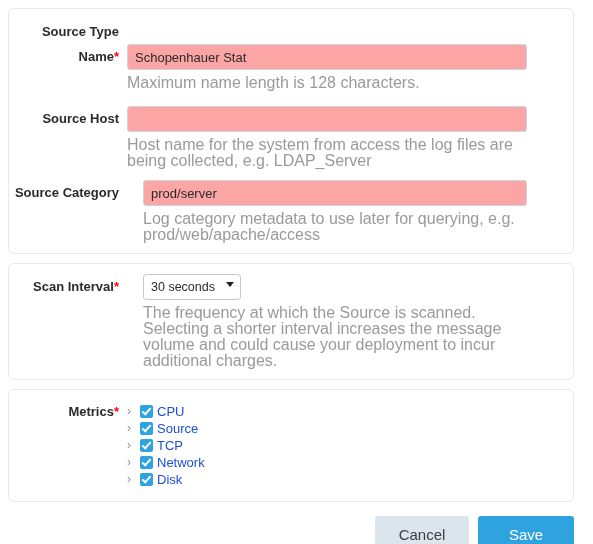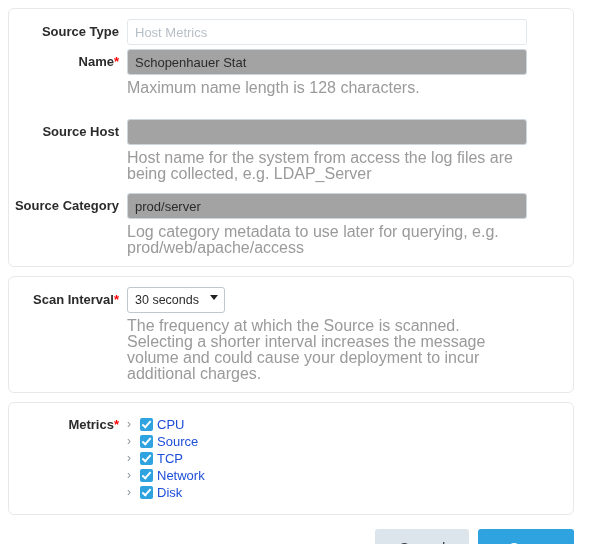--- a/index.html
+++ b/index.html
@@ -29,21 +29,21 @@
     box-sizing: border-box;
     margin-bottom: 9px;
     padding: 10px 0 10px 0;
   }
   .form-row {
     display: flex;
     align-items: flex-start;
     padding: 0 0 0 0;
     margin-bottom: 4px;
   }
-  .form-row:last-child { margin-bottom: 0; }
+  .form-row:last-child { margin-bottom: 0; gap: 16px; }
   .label-col {
     width: 118px;
     min-width: 118px;
     text-align: right;
     font-weight: bold;
     font-size: 13px;
     color: #2b2b2b;
     padding-top: 5px;
     padding-right: 8px;
     box-sizing: border-box;
@@ -58,21 +58,21 @@
     min-width: 0;
     padding-right: 46px;
   }
   .txt-input {
     display: block;
     width: 100%;
     height: 26px;
     box-sizing: border-box;
     border: 1px solid #ccd5dd;
     border-radius: 3px;
-    background: #a3a3a3;
+    background: #fca5a5;
     font-family: "Liberation Sans", sans-serif;
     font-size: 13px;
     color: #2b2b2b;
     padding: 3px 7px;
     outline: none;
   }
   .txt-input.disabled {
     background: #ffffff;
     border-color: #e3e8ec;
     color: #b7bfc6;
@@ -210,35 +210,32 @@
 </style>
 </head>
 <body>
 
 <div class="page">
 
   <div class="panel">
 
     <div class="form-row">
       <div class="label-col"><span>Source Type</span></div>
-      <div class="field-col">
-        <input class="txt-input disabled" type="text" disabled="" placeholder="Host Metrics" style="">
-      </div>
     </div>
 
     <div class="form-row">
       <div class="label-col"><span>Name</span><span class="req">*</span></div>
       <div class="field-col">
         <input class="txt-input" type="text" value="Schopenhauer Stat" style="">
         <div class="help">Maximum name length is 128 characters.</div>
       </div>
     </div>
 
 
-    <div class="form-row" style="margin-top:16px;">
+    <div class="form-row" style="margin-top:8px;">
       <div class="label-col"><span>Source Host</span></div>
       <div class="field-col">
         <input class="txt-input" type="text" style="">
         <div class="help">Host name for the system from access the log files are being collected, e.g. LDAP_Server</div>
       </div>
     </div>
 
     <div class="form-row">
       <div class="label-col"><span>Source Category</span></div>
       <div class="field-col">

